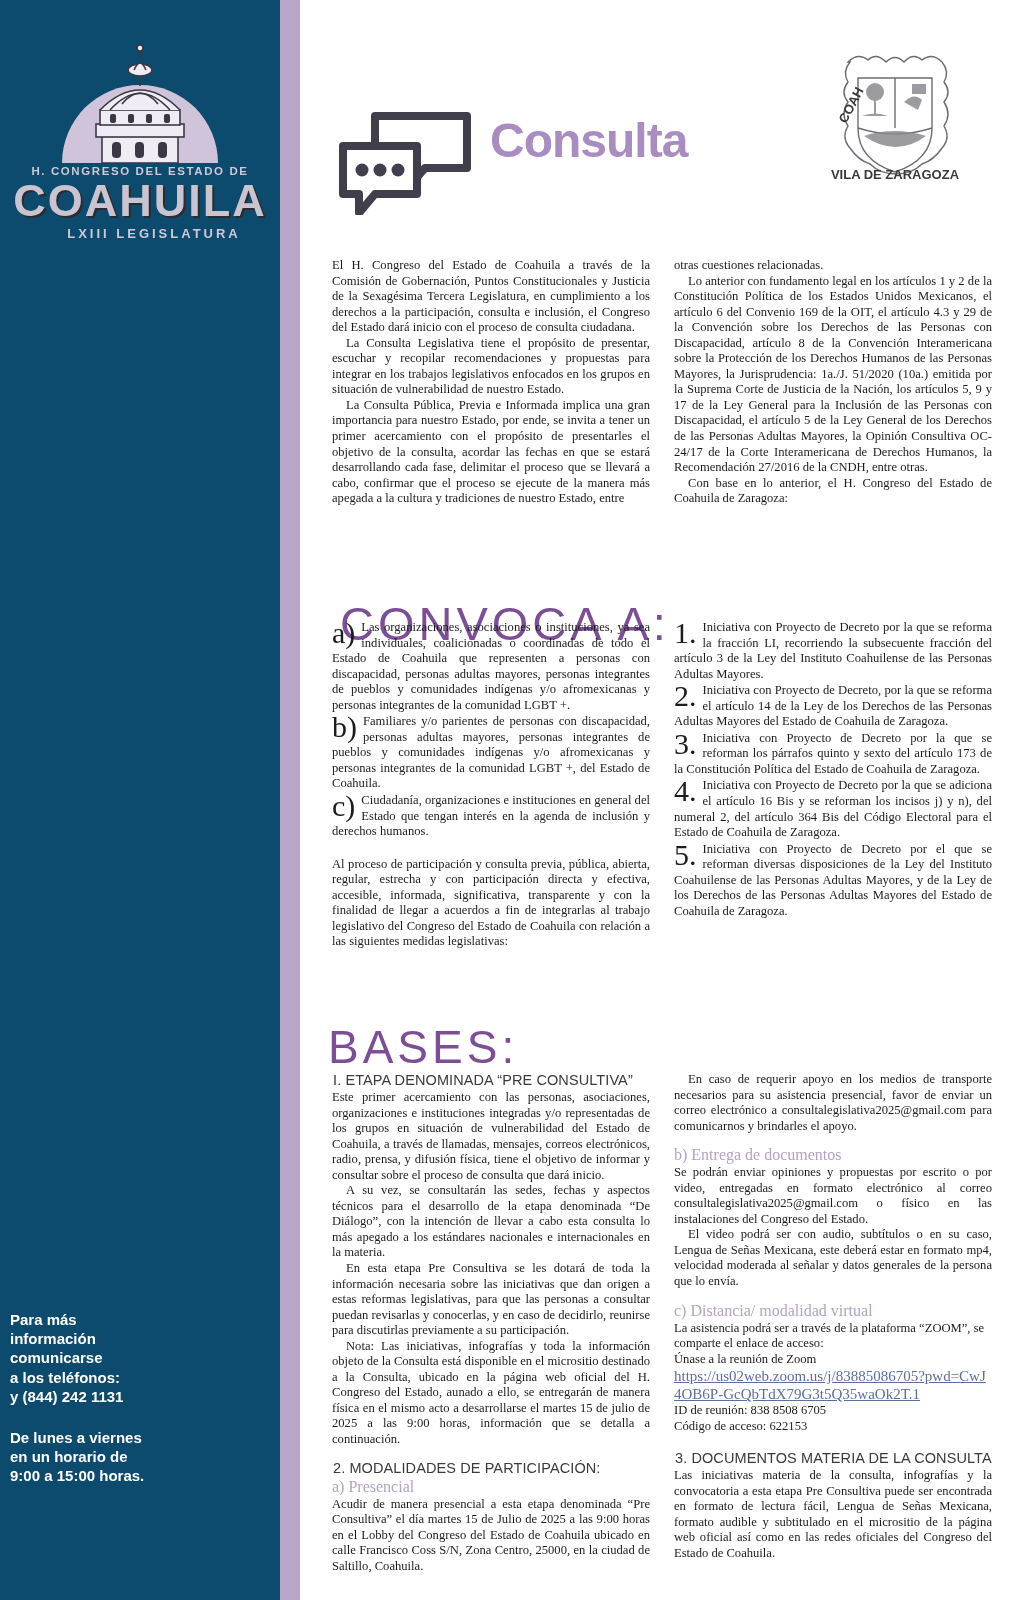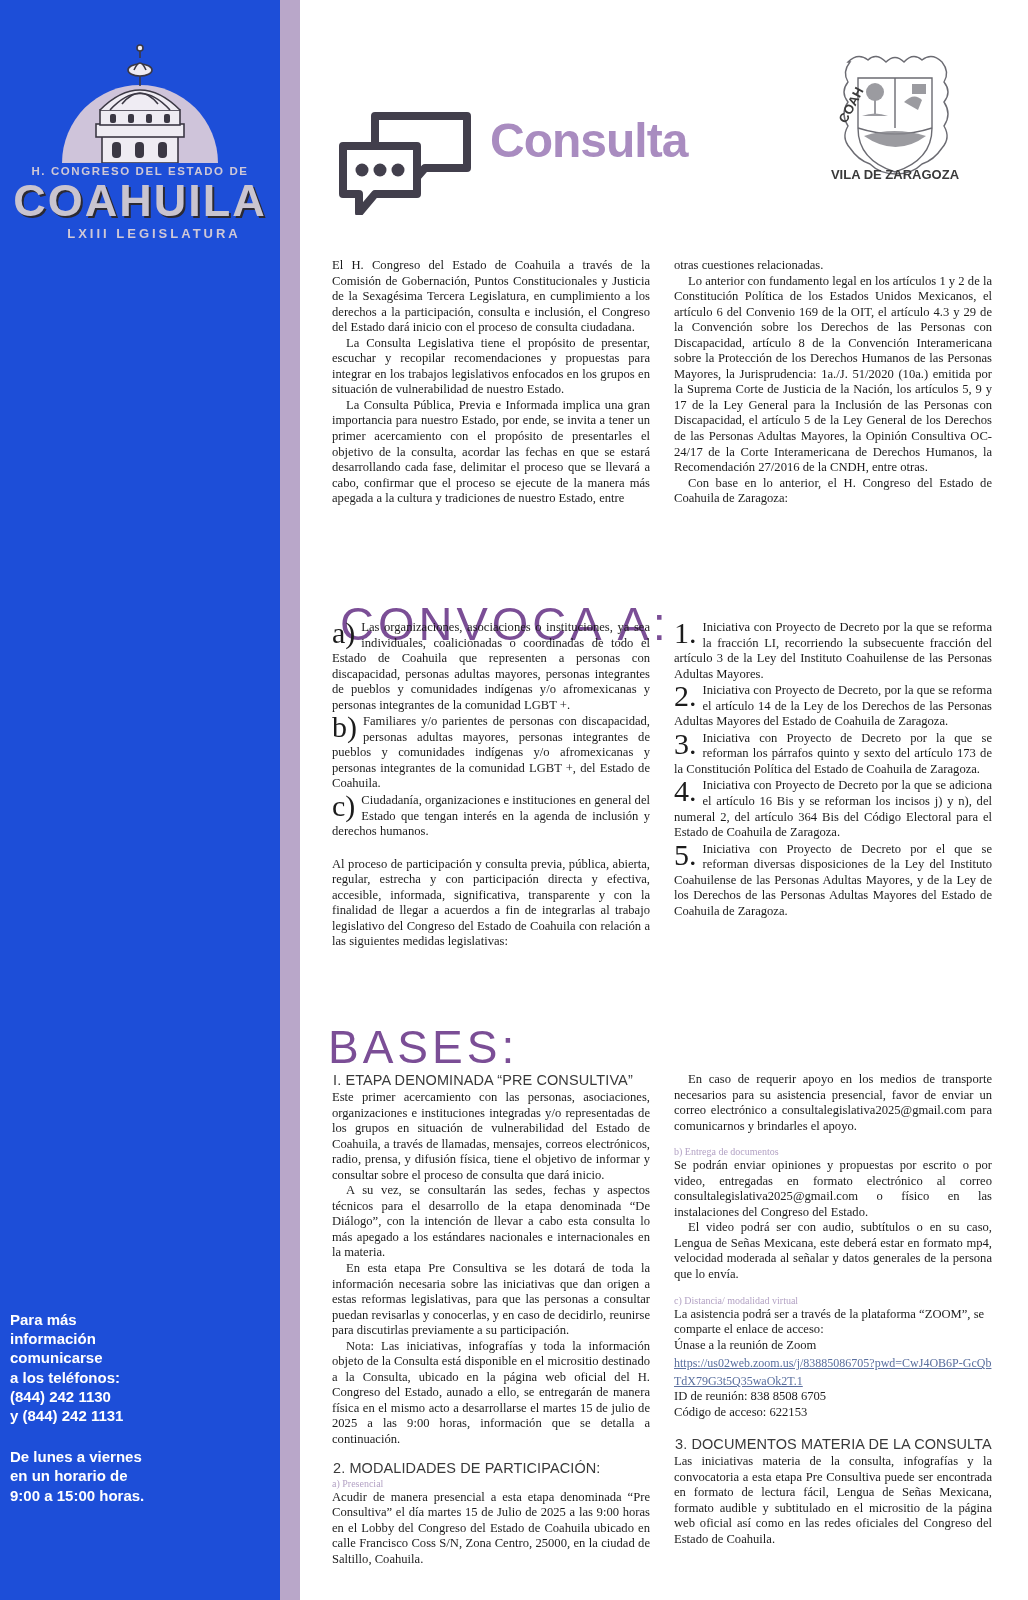--- a/index.html
+++ b/index.html
@@ -17,21 +17,21 @@
     background: #ffffff;
     overflow: hidden;
   }
 
   
   .sidebar {
     position: absolute;
     left: 0; top: 0;
     width: 304px;
     height: 1600px;
-    background: #1d4ed8;
+    background: #0c4a6e;
     color: #ffffff;
   }
   .sidebar-accent {
     position: absolute;
     left: 280px; top: 0;
     width: 20px;
     height: 1600px;
     background: #b9a7c9;
   }
   .logo-wrap {
@@ -193,29 +193,29 @@
 
   .sechead {
     font-family: "Liberation Sans", sans-serif;
     font-size: 14.5px;
     color: #3a3a3a;
     margin: 0 0 2px 1px;
     letter-spacing: 0.1px;
   }
   .subhead {
     font-family: "Liberation Serif", serif;
-    font-size: 10px;
+    font-size: 16px;
     color: #b3a2c4;
     margin: 0 0 1px 0;
   }
   a.ziplink {
     color: #5a6f9e;
     text-decoration: underline;
     word-break: break-all;
-    font-size: 12px;
+    font-size: 15px;
   }
   .gap12 { height: 12px; }
   .gap16 { height: 16px; }
 </style>
 </head>
 <body>
 
 <div class="page">
 
   <div class="sidebar">
@@ -249,21 +249,20 @@
       <div class="logo-sub">H. CONGRESO DEL ESTADO DE</div>
       <div class="logo-main">COAHUILA</div>
       <div class="logo-leg">LXIII LEGISLATURA</div>
     </div>
 
     <div class="contact">
       <div>Para más</div>
       <div>información</div>
       <div>comunicarse</div>
       <div>a los teléfonos:</div>
-      <div>(844) 242 1130</div>
       <div>y (844) 242 1131</div>
       <div class="blockgap"></div>
       <div>De lunes a viernes</div>
       <div>en un horario de</div>
       <div>9:00 a 15:00 horas.</div>
     </div>
   </div>
   <div class="sidebar-accent"></div>
 
   <div class="main">

